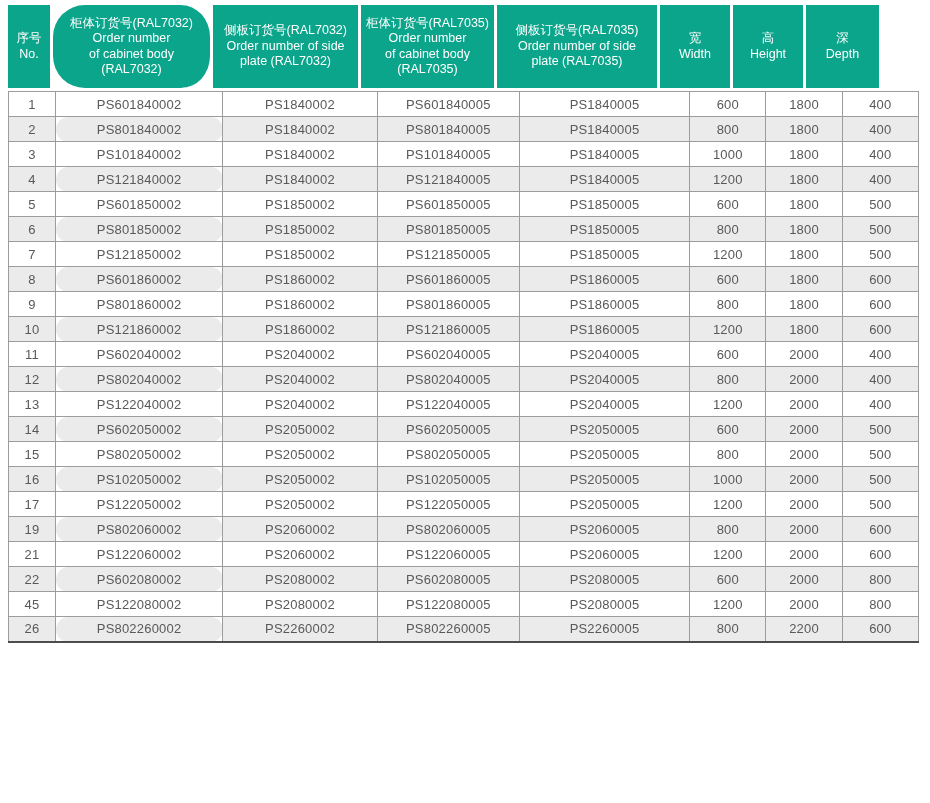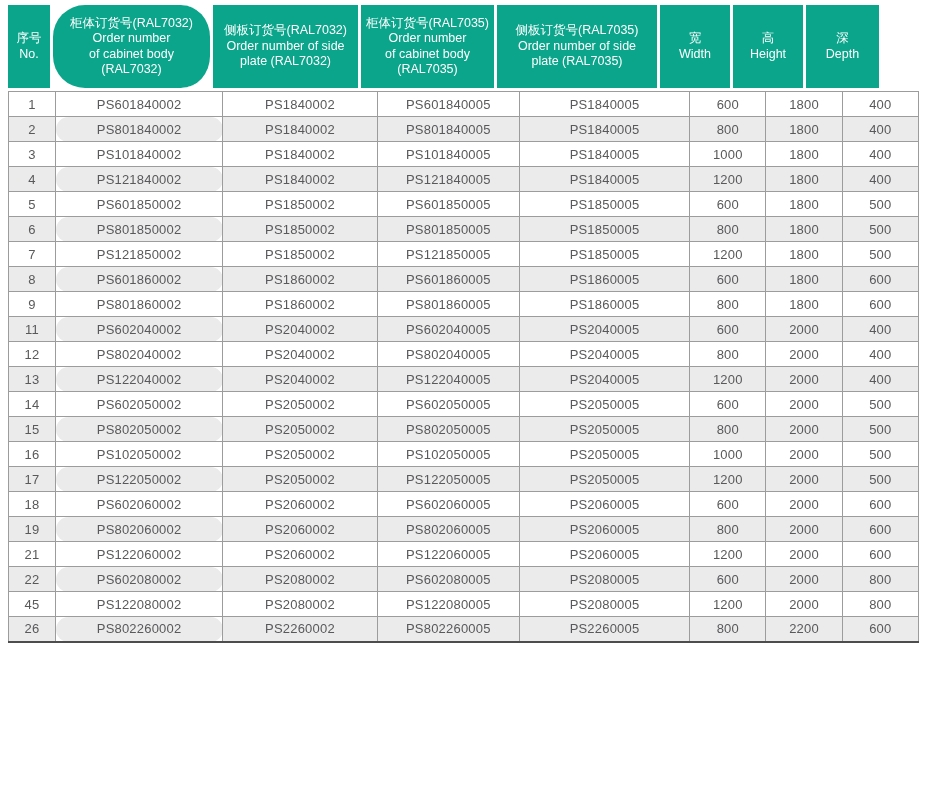--- a/index.html
+++ b/index.html
@@ -213,20 +213,30 @@
           <td class="c0">9</td>
           <td class="c1">PS801860002</td>
           <td class="c2">PS1860002</td>
           <td class="c3">PS801860005</td>
           <td class="c4">PS1860005</td>
           <td class="c5">800</td>
           <td class="c6">1800</td>
           <td class="c7">600</td>
         </tr>
         <tr>
+          <td class="c0">10</td>
+          <td class="c1">PS121860002</td>
+          <td class="c2">PS1860002</td>
+          <td class="c3">PS121860005</td>
+          <td class="c4">PS1860005</td>
+          <td class="c5">1200</td>
+          <td class="c6">1800</td>
+          <td class="c7">600</td>
+        </tr>
+        <tr>
           <td class="c0">11</td>
           <td class="c1">PS602040002</td>
           <td class="c2">PS2040002</td>
           <td class="c3">PS602040005</td>
           <td class="c4">PS2040005</td>
           <td class="c5">600</td>
           <td class="c6">2000</td>
           <td class="c7">400</td>
         </tr>
         <tr>
@@ -283,30 +293,20 @@
           <td class="c0">17</td>
           <td class="c1">PS122050002</td>
           <td class="c2">PS2050002</td>
           <td class="c3">PS122050005</td>
           <td class="c4">PS2050005</td>
           <td class="c5">1200</td>
           <td class="c6">2000</td>
           <td class="c7">500</td>
         </tr>
         <tr>
-          <td class="c0">18</td>
-          <td class="c1">PS602060002</td>
-          <td class="c2">PS2060002</td>
-          <td class="c3">PS602060005</td>
-          <td class="c4">PS2060005</td>
-          <td class="c5">600</td>
-          <td class="c6">2000</td>
-          <td class="c7">600</td>
-        </tr>
-        <tr>
           <td class="c0">19</td>
           <td class="c1">PS802060002</td>
           <td class="c2">PS2060002</td>
           <td class="c3">PS802060005</td>
           <td class="c4">PS2060005</td>
           <td class="c5">800</td>
           <td class="c6">2000</td>
           <td class="c7">600</td>
         </tr>
         <tr>

